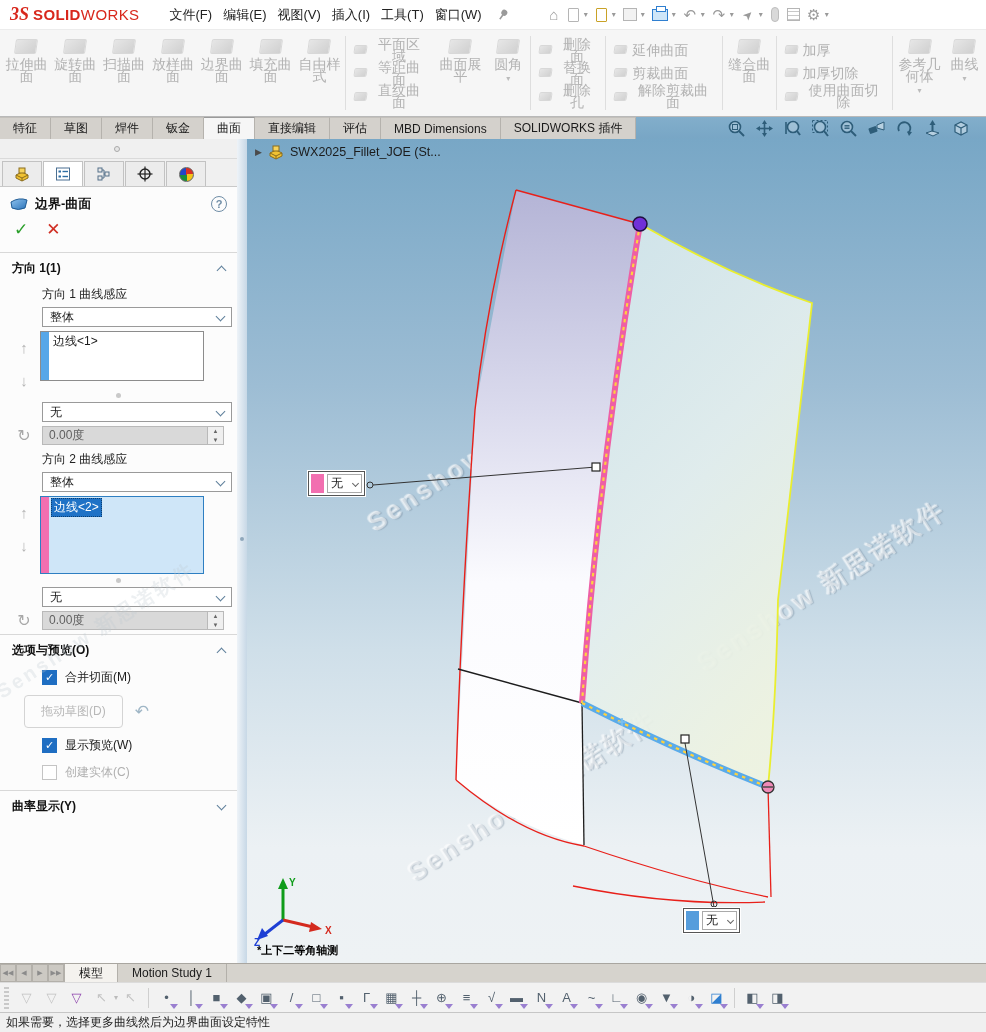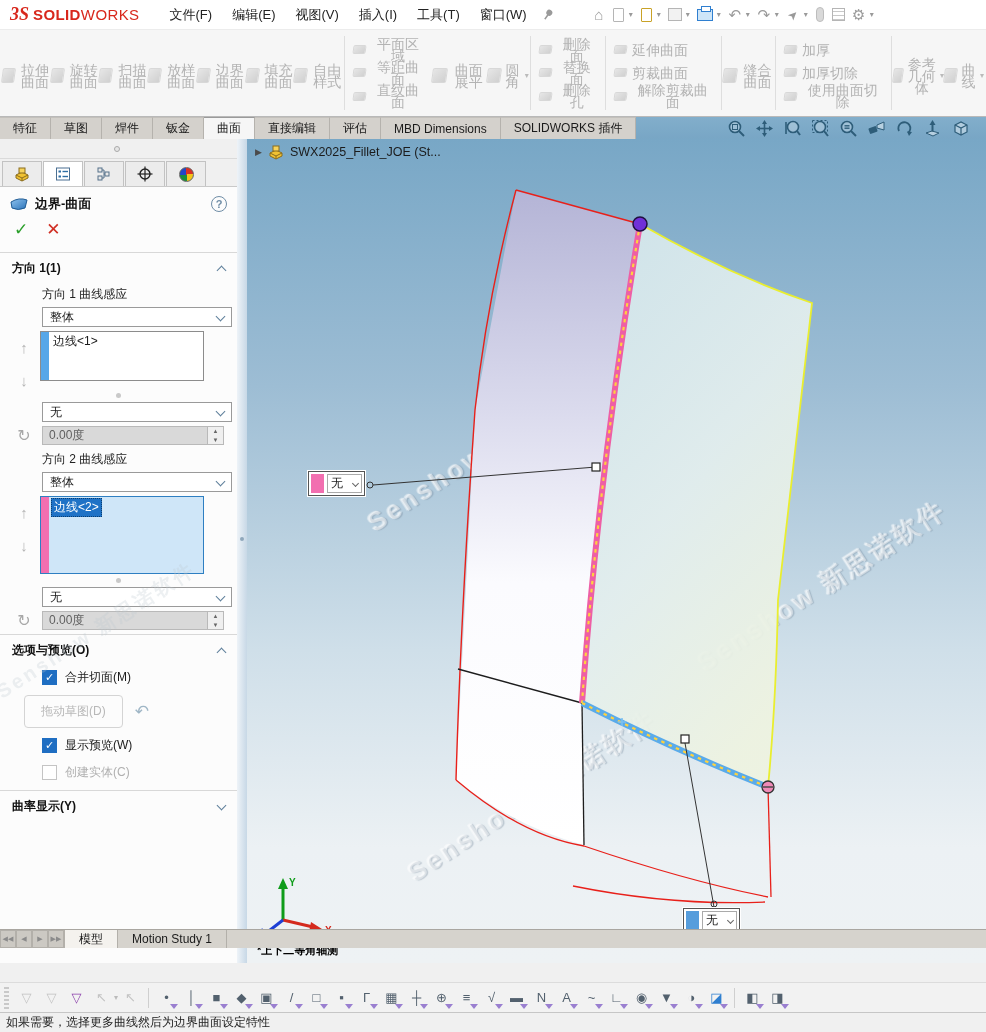--- a/index.html
+++ b/index.html
@@ -6,37 +6,37 @@
 html,body{width:986px;height:1032px}
 body{font-family:"Liberation Sans","DejaVu Sans",sans-serif;font-size:12px;color:#1a1a1a}
 .app{position:relative;width:986px;height:1032px;background:#f0f0f0;overflow:hidden}
 
 
 .menubar{position:absolute;top:0;left:0;right:0;height:30px;background:#fff;display:flex;align-items:center;padding:9px 10px;border-bottom:1px solid #ececec}
 .brand{display:flex;align-items:baseline;margin-right:30px}
 .brand-ds{color:#d8271c;font-weight:bold;font-style:italic;font-size:18px;margin-right:4px;font-family:"Liberation Serif",serif}
 .brand-solid{color:#d8271c;font-weight:bold;font-size:15px;letter-spacing:.4px}
 .brand-works{color:#d8271c;font-size:15px;letter-spacing:.4px}
-.menus{display:flex;gap:20px;font-size:13px;color:#222}
+.menus{display:flex;gap:11px;font-size:13px;color:#222}
 .menu-item{cursor:default}
 .pin-icon{margin-left:16px;color:#8a8a8a;font-size:13px;transform:rotate(35deg);display:inline-block}
 .qa{display:flex;align-items:center;margin-left:34px;color:#9a9a9a}
 .qa .gi{font-size:15px;width:20px;text-align:center}
 .qa .caret{font-size:8px;color:#9a9a9a;margin:0 4px 0 1px}
 .qa .page{width:11px;height:14px;border:1px solid #b5b5b5;background:#fff;border-radius:1px;margin:0 4px}
 .qa .save{width:14px;height:13px;border:1px solid #b5b5b5;background:#f2f2f2;margin:0 3px}
 .qa .print{width:16px;height:12px;border:1px solid #2f7fd0;background:#cfe6f8;margin:0 3px;position:relative}
 .qa .print::before{content:"";position:absolute;left:3px;top:-4px;width:8px;height:4px;border:1px solid #2f7fd0;background:#fff}
 .qa .pill{width:8px;height:15px;border-radius:4px;background:#d9d9d9;border:1px solid #bdbdbd;margin:0 4px}
 .qa .list{width:13px;height:13px;border:1px solid #b5b5b5;background:#fff;margin:0 4px;background-image:linear-gradient(#c9c9c9 1px,transparent 1px);background-size:100% 4px;background-position:0 2px}
 
 
 .ribbon{position:absolute;top:30px;left:0;right:0;height:87px;background:#f6f6f6;display:flex;align-items:stretch;padding:4px 2px;border-bottom:1px solid #b9b9b9}
 .rsep{width:1px;background:#dedede;margin:2px 1px}
-.rlarge{width:50px;display:flex;flex-direction:row;align-items:center;padding-top:5px;gap:4px}
+.rlarge{width:50px;display:flex;flex-direction:column;align-items:center;padding-top:5px;gap:4px}
 .rlabel{font-size:14px;line-height:12px;color:#b3b3b3;text-align:center}
 .chip{width:22px;height:15px;background:linear-gradient(135deg,#e6e6e6,#d0d0d0);border:1px solid #d8d8d8;border-radius:2px;transform:skewX(-8deg)}
 .chip.sm{width:13px;height:9px;flex:none}
 .rstack{display:flex;flex-direction:column;justify-content:space-around;padding:4px 7px}
 .rsmall{display:flex;align-items:center;gap:5px;height:18px}
 .rdrop{font-size:8px;color:#bbb}
 
 
 .tabrow{position:absolute;top:117px;left:0;right:0;height:22px;display:flex}
 .tabs{display:flex;background:#d4d1cc}
@@ -105,21 +105,21 @@
 .doc-title{position:absolute;top:5px;left:8px;display:flex;align-items:center;gap:6px;color:#1b1b1b;font-size:12.5px}
 .doc-title .arr{color:#4a4a4a;font-size:9px}
 .view-label{position:absolute;left:10px;top:804px;font-weight:bold;font-size:11px;color:#000}
 .callout{position:absolute;display:flex;align-items:center;background:#fff;border:1.5px solid #555;padding:2px;gap:3px;box-shadow:0 0 0 1px #fff}
 .swatch{width:13px;height:19px}
 .cdrop{width:35px;height:19px;border:1px solid #aaa;background:#fff;display:flex;align-items:center;justify-content:space-between;padding:0 3px;font-size:12px}
 .wm{position:absolute;transform:rotate(-33deg);font-size:26px;font-weight:bold;letter-spacing:3px;color:rgba(255,255,255,.42);text-shadow:1px 1px 1px rgba(110,130,150,.35),-1px -1px 1px rgba(255,255,255,.55);white-space:nowrap;pointer-events:none}
 .wm.pwm{font-size:20px;color:rgba(190,200,210,.28);text-shadow:none}
 
 
-.btabs{position:absolute;top:929px;left:0;right:0;height:19px;background:#d6d3cd;display:flex;align-items:stretch;border-top:1px solid #a9a6a0}
+.btabs{position:absolute;top:963px;left:0;right:0;height:19px;background:#d6d3cd;display:flex;align-items:stretch;border-top:1px solid #a9a6a0}
 .bnav{display:flex}
 .bnav span{width:16px;border:1px solid #b3b0aa;background:#ccc9c3;color:#8b8b8b;font-size:7px;display:flex;align-items:center;justify-content:center}
 .btab{padding:0 14px;display:flex;align-items:center;font-size:12px;background:#d6d3cd;border-right:1px solid #b3b0aa;white-space:nowrap}
 .btab.active{background:#f4f2ee;border-left:1px solid #b3b0aa}
 .filterbar{position:absolute;top:982px;left:0;right:0;height:30px;background:#f2f2f2;display:flex;align-items:center;padding-left:3px;border-top:1px solid #dcdcdc}
 .grip{width:5px;height:22px;margin:0 5px 0 1px;background:repeating-linear-gradient(180deg,#c9c9c9 0 2px,transparent 2px 4px)}
 .fi{width:25px;height:24px;display:flex;align-items:center;justify-content:center;position:relative;color:#53616e}
 .fi .g{font-size:13px}
 .fi.dim .g{color:#c3c3c3}
 .fi.purple .g{color:#8e44ad}

